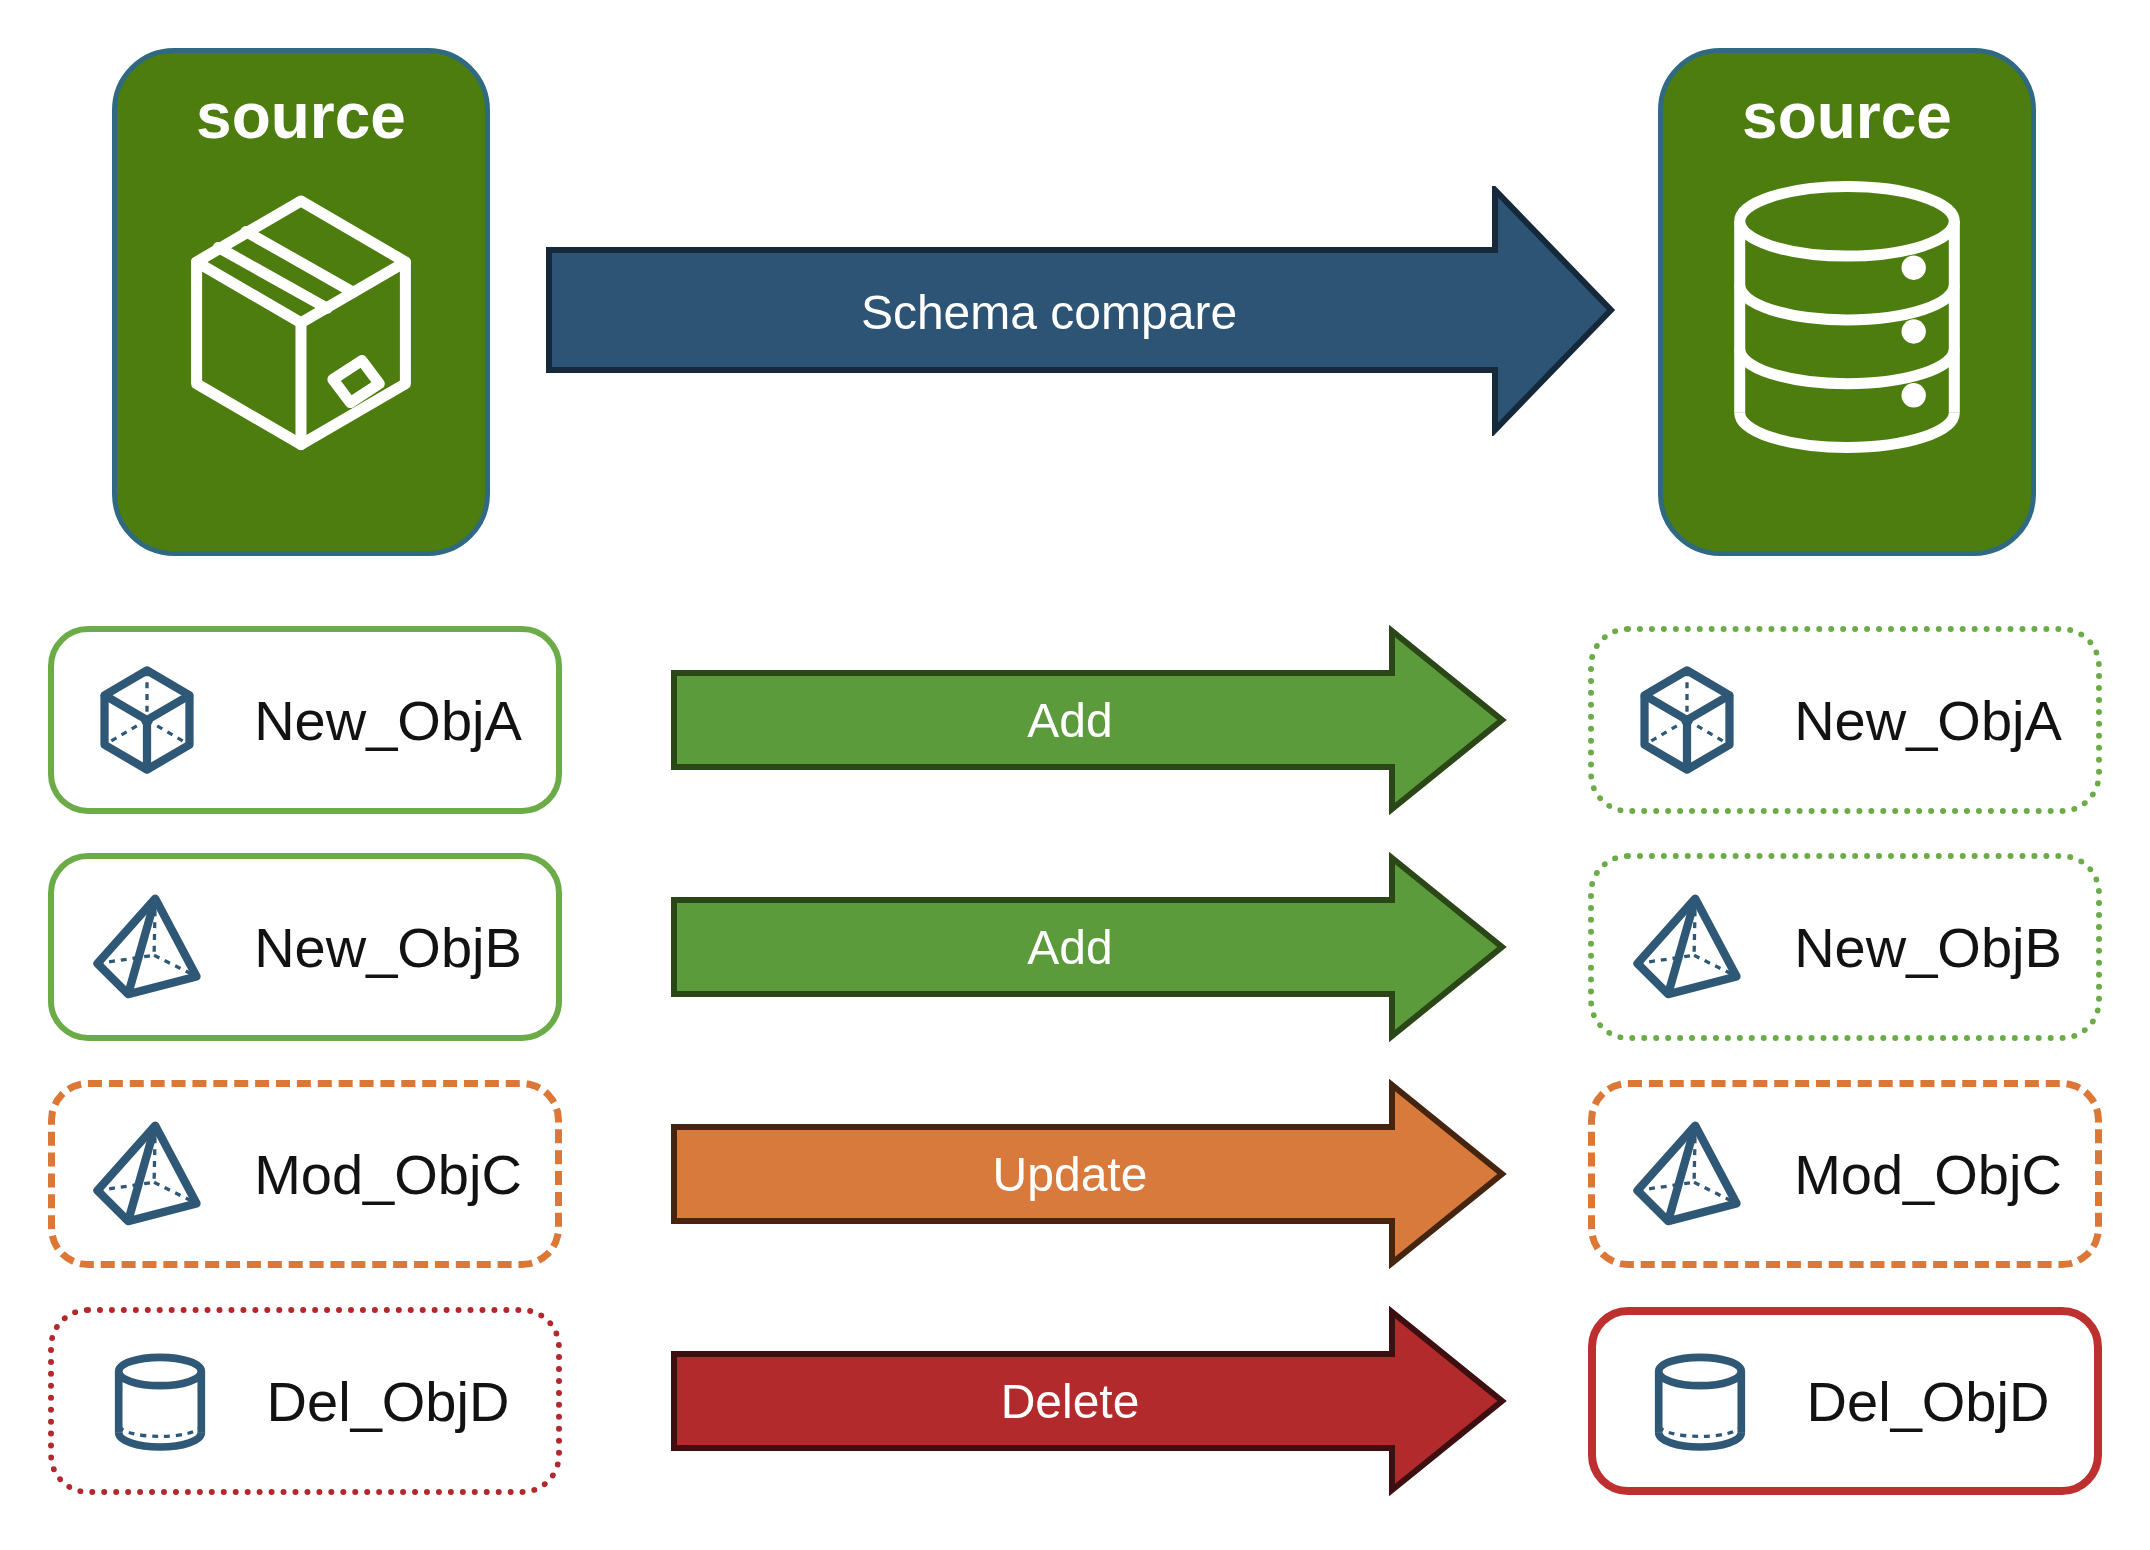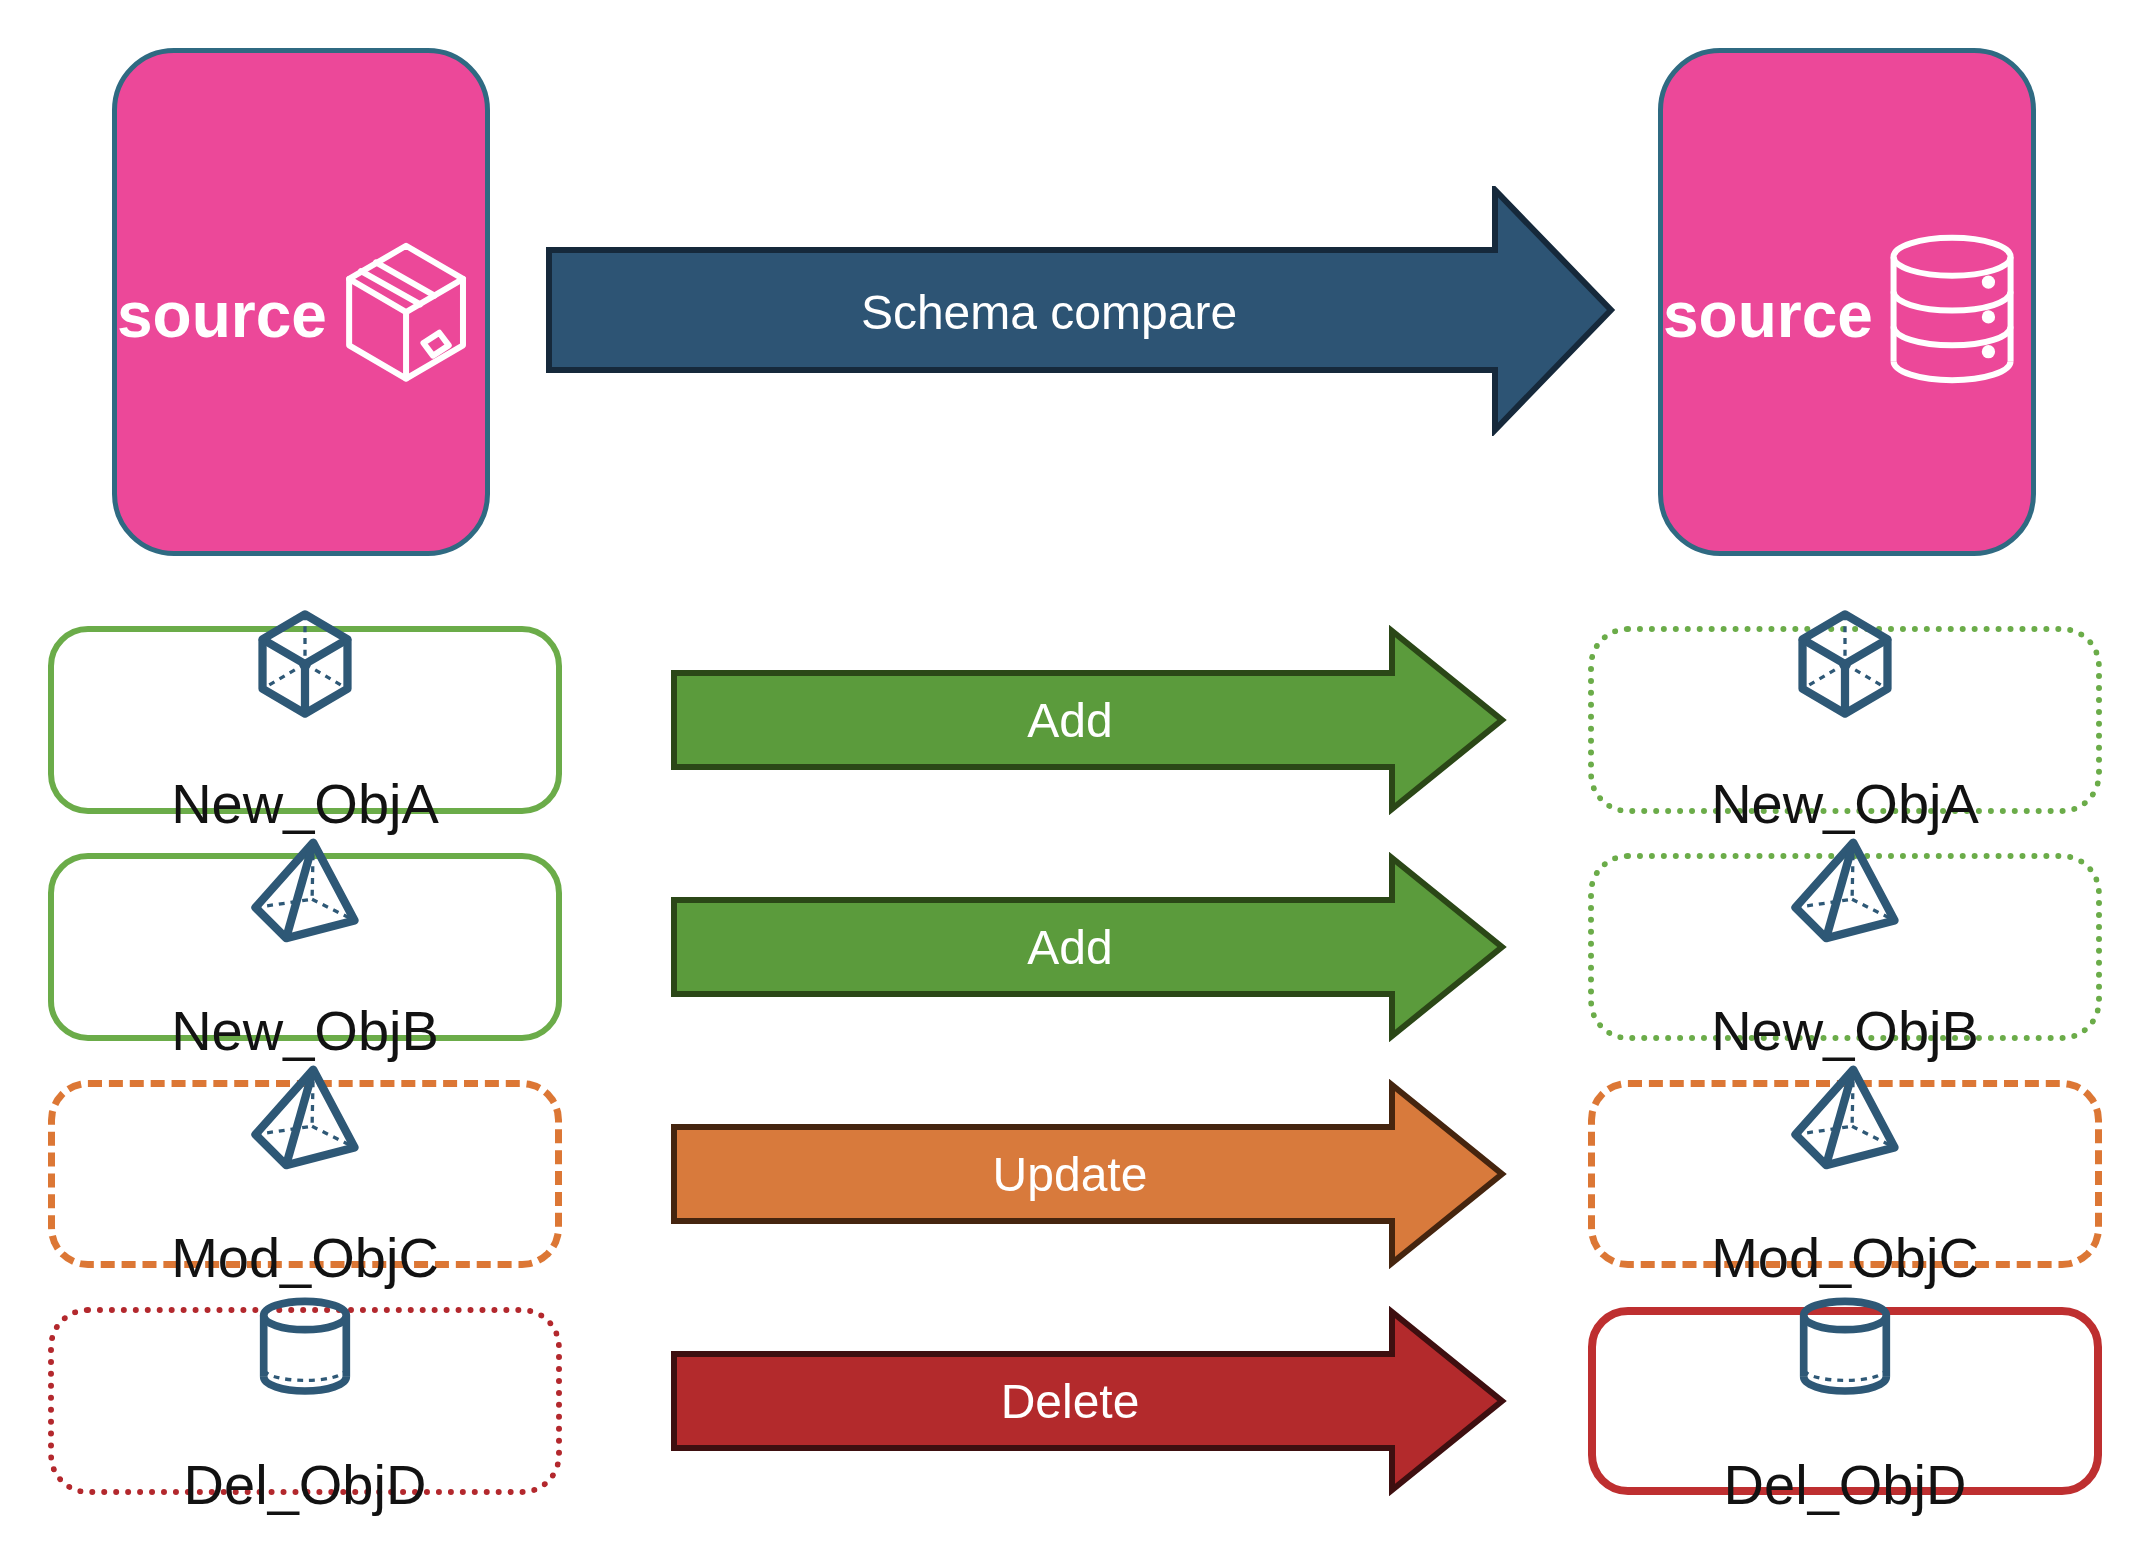--- a/index.html
+++ b/index.html
@@ -4,38 +4,38 @@
 <style>
   html,body { margin:0; padding:0; background:#ffffff; }
   .canvas {
     position:relative; width:2150px; height:1550px; background:#ffffff;
     font-family:"Liberation Sans", sans-serif; overflow:hidden;
   }
 
   
   .node {
     position:absolute; top:48px; width:378px; height:508px;
-    background:#ec4899; border:5px solid #2F6A82; border-radius:62px;
-    box-sizing:border-box; display:flex; flex-direction:row; align-items:center;
+    background:#4d7c0f; border:5px solid #2F6A82; border-radius:62px;
+    box-sizing:border-box; display:flex; flex-direction:column; align-items:center;
   }
   .node-source { left:112px; }
   .node-target { left:1658px; }
   .node-title { color:#ffffff; font-size:64px; font-weight:700; margin-top:26px; }
   .node-icon { width:290px; height:300px; margin-top:14px; color:#ffffff; }
 
   
   .compare-arrow { position:absolute; left:545px; top:186px; width:1072px; height:250px; }
   .compare-arrow-shape { fill:#2D5474; stroke:#16293B; stroke-width:6; }
   .arrow-text { fill:#ffffff; font-size:48px; text-anchor:middle; dominant-baseline:central; }
 
   
   .item {
     position:absolute; width:514px; height:188px; box-sizing:border-box;
     border-radius:40px; background:#ffffff;
-    display:flex; align-items:center; justify-content:center; gap:48px;flex-direction:column;
+    display:flex; align-items:center; justify-content:center; gap:48px;
   }
   .item-left  { left:48px; }
   .item-right { left:1588px; }
   .item-label { font-size:56px; color:#121212; white-space:nowrap; }
   .item-icon  { width:118px; height:118px; color:#2E5876; flex:0 0 auto; }
 
   .b-green-solid  { border:6px solid  #6BAC49; }
   .b-green-dotted { border:6px dotted #6BAC49; }
   .b-orange-dashed{ border:7px dashed #DC7735; }
   .b-red-dotted   { border:6px dotted #B3282D; }

